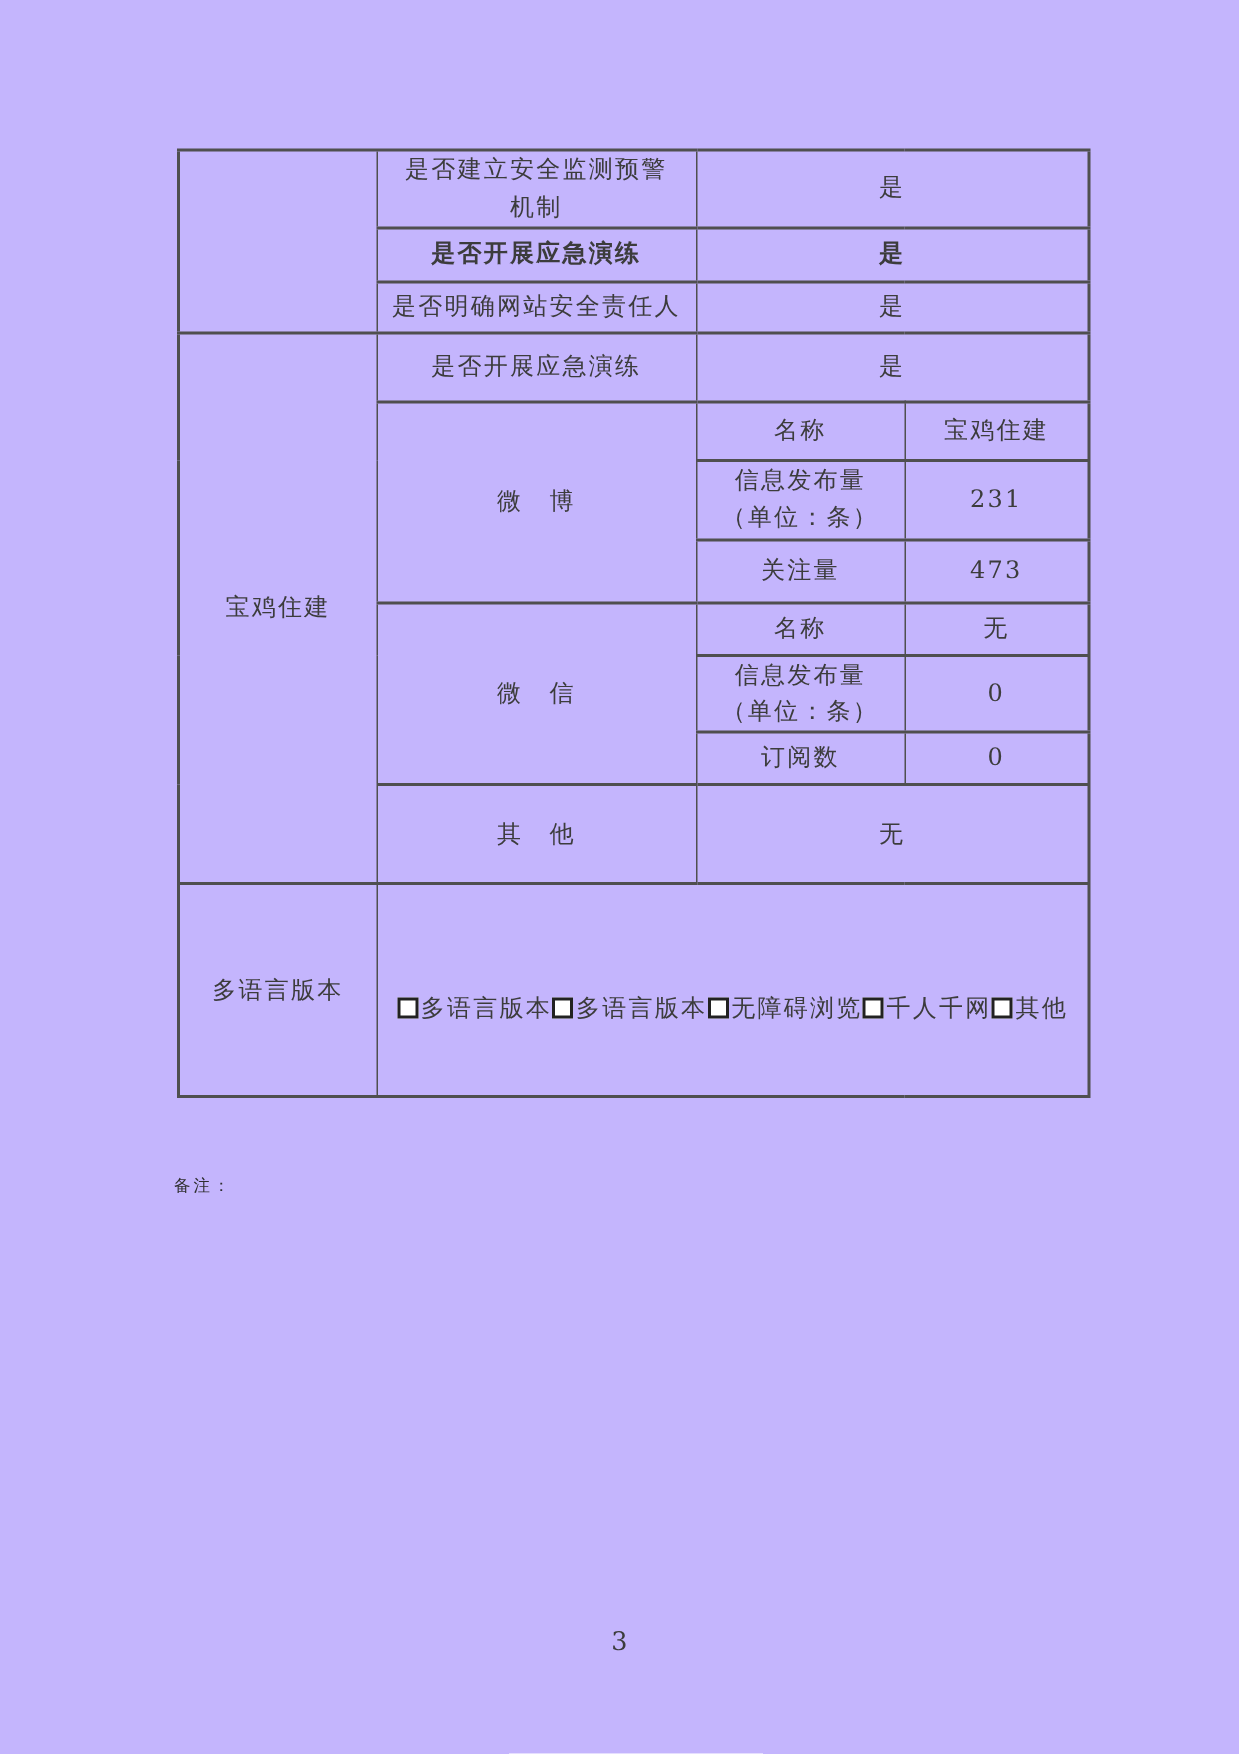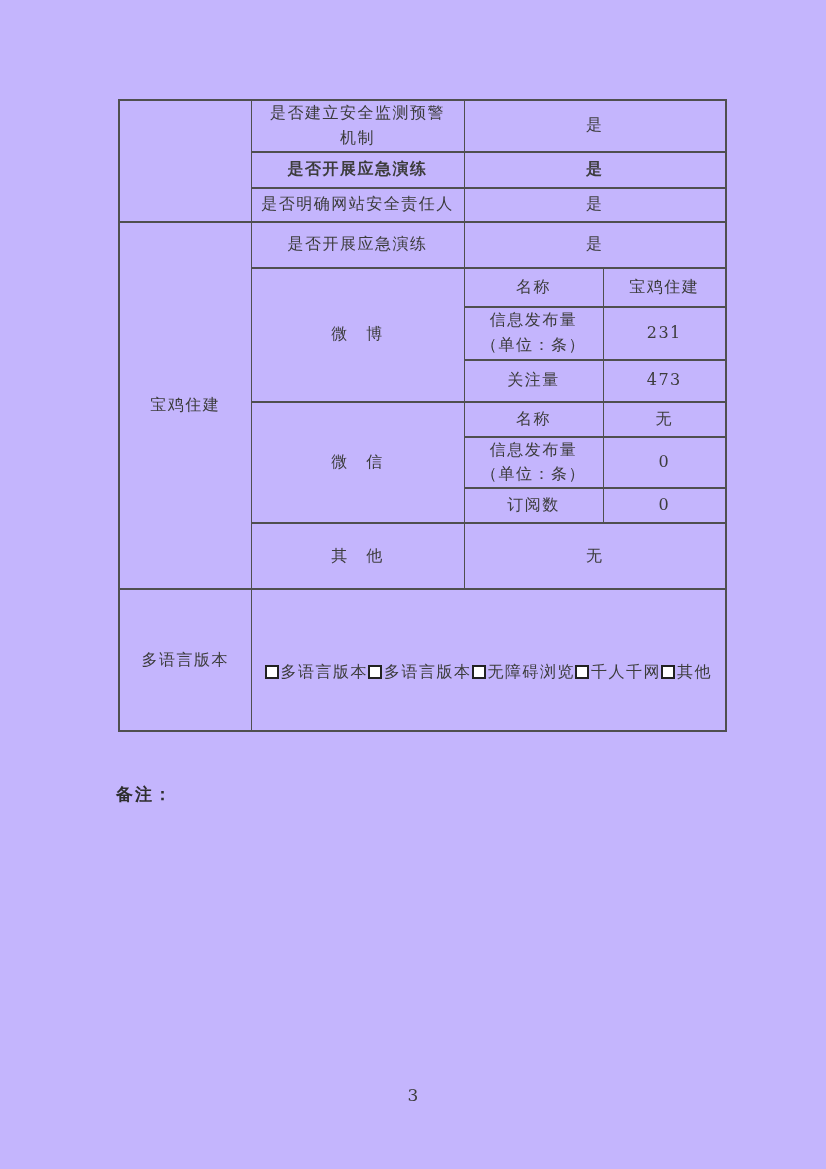--- a/index.html
+++ b/index.html
@@ -54,22 +54,22 @@
     height: 10px;
     border: 2.5px solid #222222;
     background: #ffffff;
     vertical-align: -2px;
     margin-right: 2px;
   }
   .remarks {
     position: absolute;
     left: 116px;
     top: 783px;
-    font-size: 17px;
-    font-weight: bold;
+    font-size: 11px;
+    font-weight: normal;
     letter-spacing: 2px;
     color: #2e2e2e;
   }
   .page-number {
     position: absolute;
     left: 0;
     top: 1085px;
     width: 100%;
     text-align: center;
     font-size: 17px;

